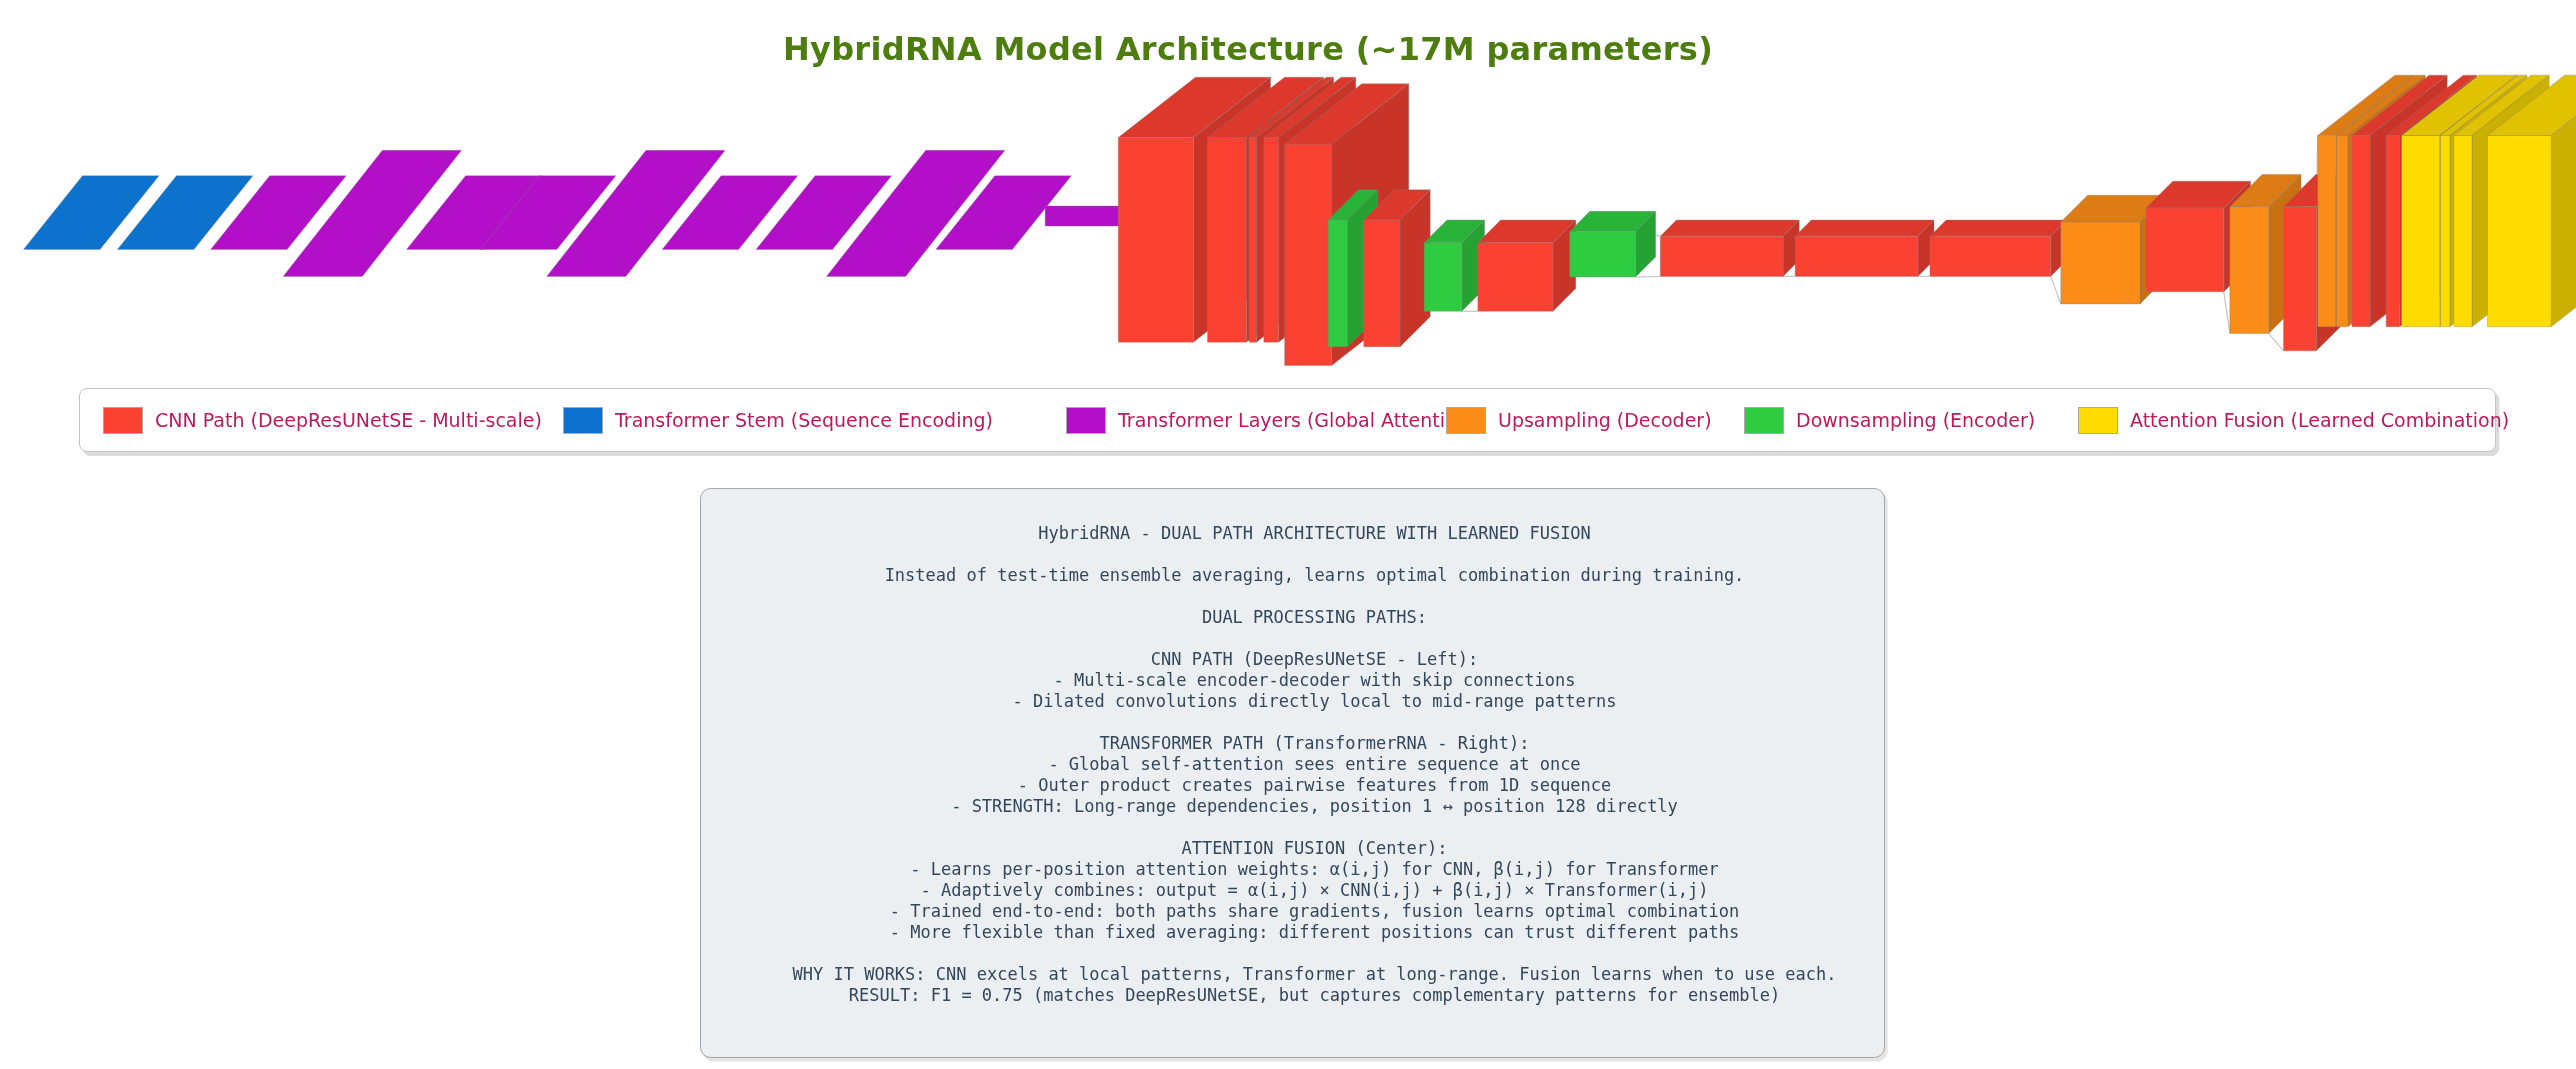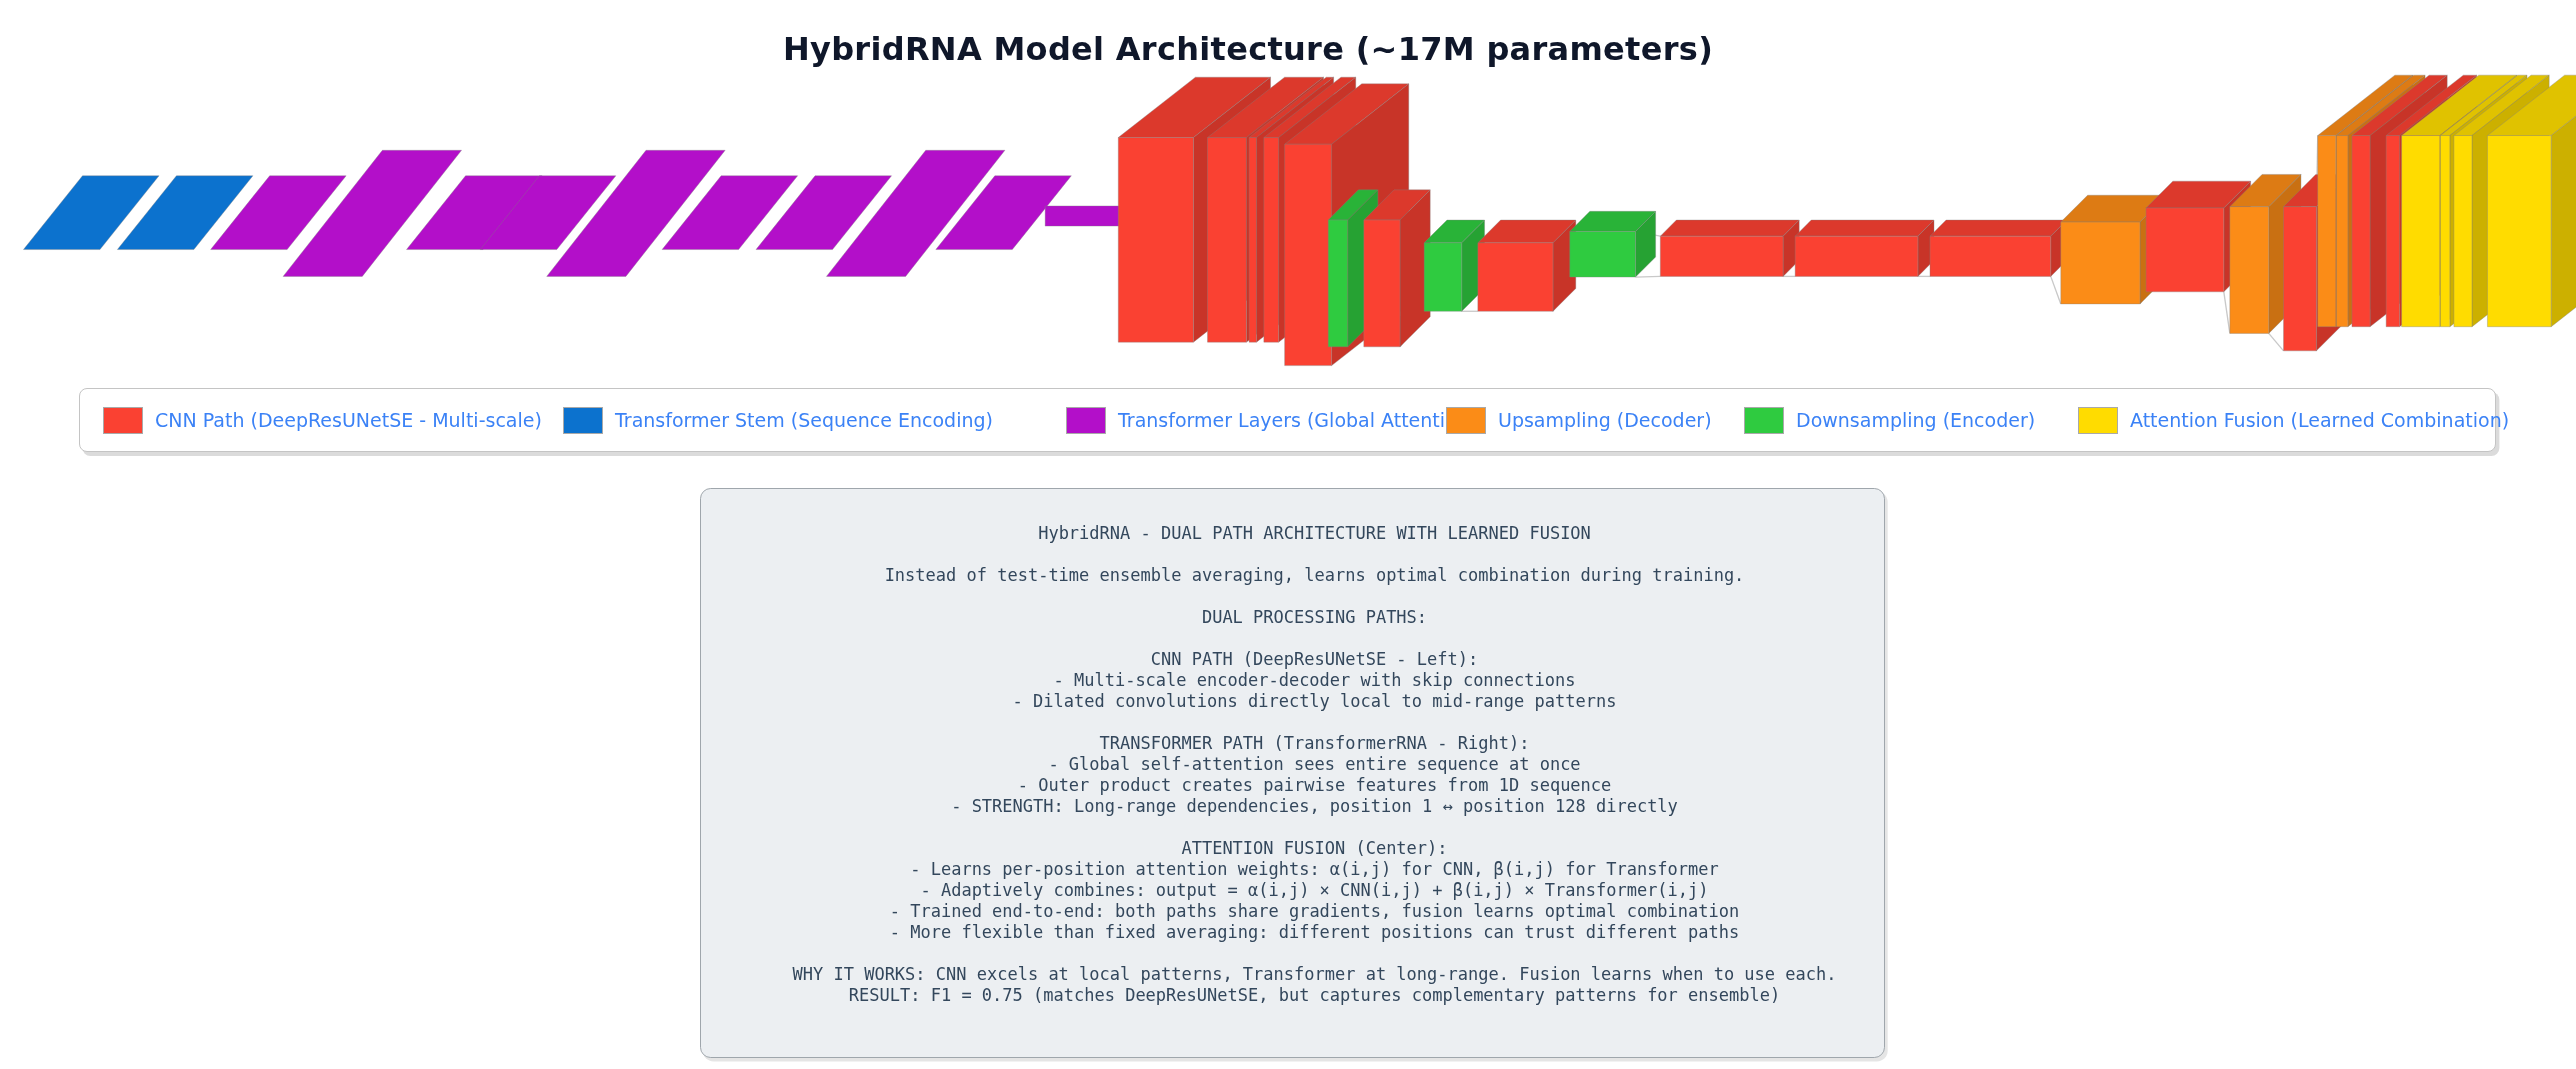--- a/index.html
+++ b/index.html
@@ -6,34 +6,34 @@
   .page{position:relative;width:2576px;height:1070px;background:#ffffff;overflow:hidden;
         font-family:"DejaVu Sans", sans-serif;}
   .title{position:absolute;top:29.5px;left:0;width:2496px;text-align:center;
          font-size:32px;font-weight:bold;color:#33475C;letter-spacing:0.3px;}
   #arch-svg{position:absolute;left:0;top:0;width:2576px;height:1070px;z-index:0;}
   .legend{position:absolute;left:79px;top:388px;width:2415px;height:62px;background:#ffffff;
           border:1.3px solid #c4c4c4;border-radius:8px;box-shadow:3.4px 4px 0 rgba(0,0,0,0.14);
           z-index:2;}
   .legend-item{position:absolute;top:0;height:100%;display:flex;align-items:center;gap:12px;}
   .swatch{width:38px;height:25px;border:0.7px solid #a9a9a9;flex:none;}
-  .legend-label{font-size:19px;color:#3b82f6;white-space:nowrap;}
+  .legend-label{font-size:19px;color:#be185d;white-space:nowrap;}
   .panel{position:absolute;left:700px;top:488px;width:1185px;height:570px;box-sizing:border-box;
          background:#ECEFF2;border:1.3px solid #9FA6AC;border-radius:10.7px;
          box-shadow:2.7px 3.4px 0 rgba(0,0,0,0.10);padding-top:34px;text-align:center;
          font-family:"DejaVu Sans Mono", monospace;font-size:17px;line-height:21px;
          color:#33475C;z-index:2;padding-left:44px;}
   .panel-line{white-space:pre;}
 </style>
 </head>
 <body>
 
 <div class="page">
 
-  <div class="title" style="color: #0f172a;">HybridRNA Model Architecture (~17M parameters)</div>
+  <div class="title" style="color: #4d7c0f;">HybridRNA Model Architecture (~17M parameters)</div>
 
   <svg id="arch-svg" viewBox="0 0 3840 1595" xmlns="http://www.w3.org/2000/svg">
       <line x1="2087" y1="328" x2="2123" y2="362" stroke="#c9c9c9" stroke-width="2"></line>
       <line x1="2087" y1="517" x2="2123" y2="464" stroke="#c9c9c9" stroke-width="2"></line>
       <line x1="2179" y1="362" x2="2203" y2="362" stroke="#c9c9c9" stroke-width="2"></line>
       <line x1="2179" y1="464" x2="2203" y2="464" stroke="#c9c9c9" stroke-width="2"></line>
       <line x1="2315" y1="362" x2="2340" y2="345" stroke="#c9c9c9" stroke-width="2"></line>
       <line x1="2315" y1="464" x2="2340" y2="413" stroke="#c9c9c9" stroke-width="2"></line>
       <line x1="2438" y1="345" x2="2475" y2="352" stroke="#c9c9c9" stroke-width="2"></line>
       <line x1="2438" y1="413" x2="2475" y2="412" stroke="#c9c9c9" stroke-width="2"></line>

